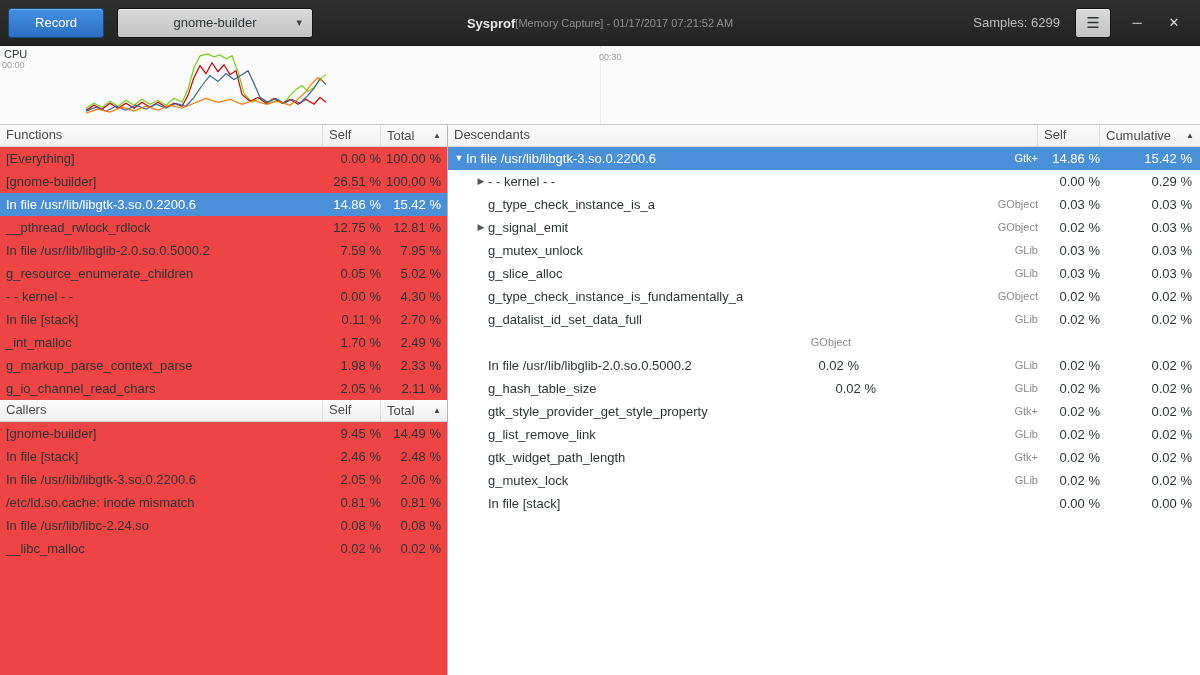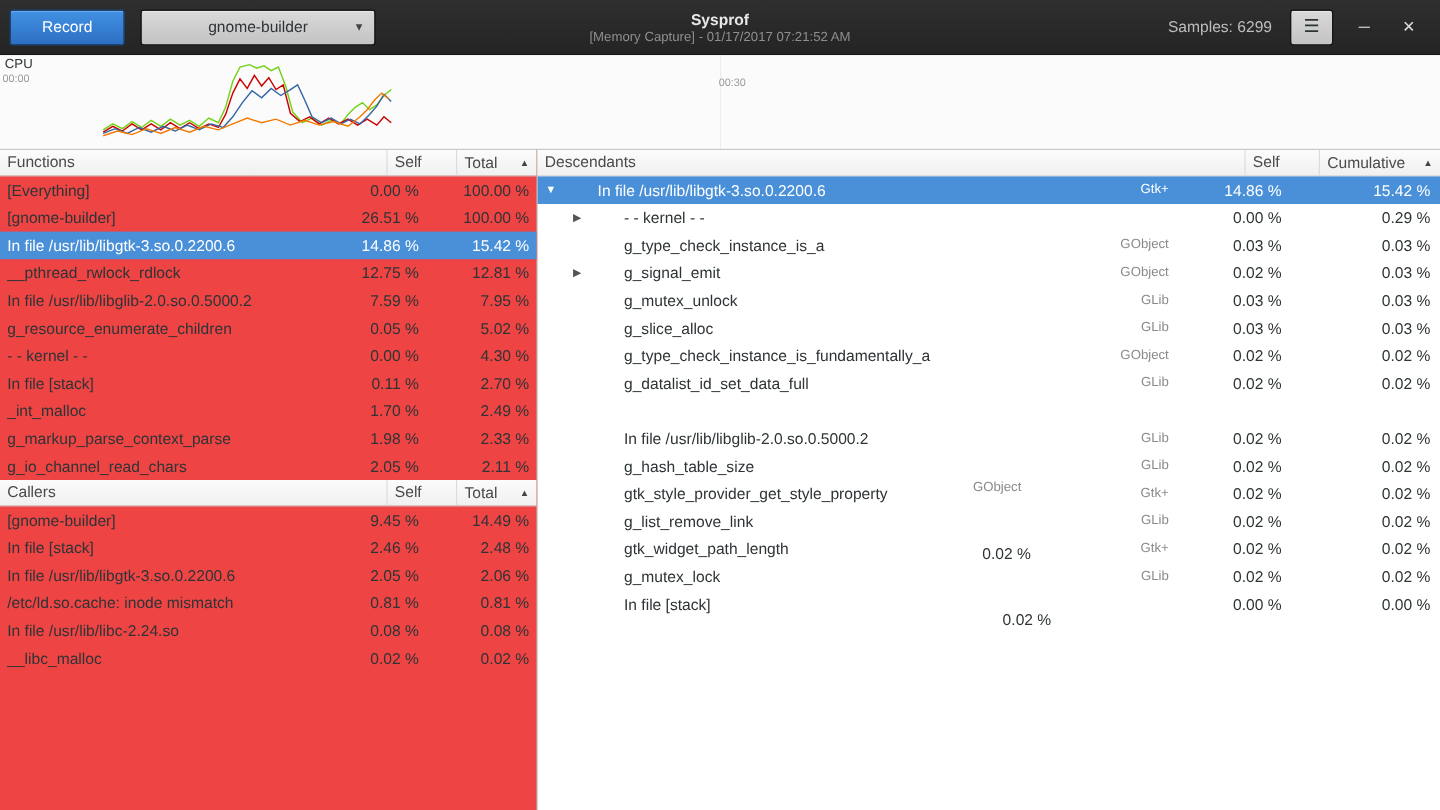--- a/index.html
+++ b/index.html
@@ -27,21 +27,21 @@
   #target-btn {
     margin-left:13px; width:196px; height:30px; border-radius:3px;
     border:1px solid #141414; position:relative;
     background:linear-gradient(#d9d9d9,#c3c3c3);
     color:#2e3436; font-family:inherit; font-size:13px; cursor:pointer;
     box-shadow:inset 0 1px 0 rgba(255,255,255,.4);
   }
   #target-btn .caret { position:absolute; right:10px; top:7px; font-size:11px; color:#444; }
   .title-box {
     position:absolute; left:0; right:0; top:0; height:46px;
-    display:flex; flex-direction:column; align-items:center; justify-content:center;
+    display:flex; flex-direction:row; align-items:center; justify-content:center;
     pointer-events:none;
   }
   .title { color:#e8e8e8; font-size:13px; font-weight:bold; line-height:15px; }
   .subtitle { color:#8f8f8f; font-size:11px; line-height:13px; margin-top:1px; }
   .tb-right { margin-left:auto; display:flex; align-items:center; gap:15px; padding-right:15px; z-index:2; }
   .samples { color:#bdbdbd; font-size:13px; }
   .menu-btn {
     width:36px; height:30px; border-radius:3px; border:1px solid #141414;
     background:linear-gradient(#d9d9d9,#c3c3c3); color:#2e3436;
     font-size:15px; line-height:1; cursor:pointer;
@@ -50,21 +50,21 @@
   .winctl { color:#dcdcdc; font-size:13px; width:22px; text-align:center; cursor:default; }
 
   
   #graph {
     position:absolute; top:46px; left:0; width:1200px; height:79px;
     background:#fbfbfb; border-bottom:1px solid #c9c9c9;
   }
   #cpu-svg { position:absolute; left:0; top:0; width:100%; height:100%; }
   .cpu-label { position:absolute; left:4px; top:2px; font-size:11px; color:#2e3436; }
   .t0  { position:absolute; left:2px;  top:14px; font-size:9px; color:#9a9a9a; }
-  .t30 { position:absolute; left:599px; top:18px; font-size:9px; color:#9a9a9a; }
+  .t30 { position:absolute; left:599px; top:6px; font-size:9px; color:#9a9a9a; }
   .vline { position:absolute; left:600px; top:0; bottom:0; width:1px; background:rgba(0,0,0,.05); }
 
   
   #main { position:absolute; top:125px; left:0; width:1200px; bottom:0; display:flex; }
   #left-panel { width:448px; border-right:1px solid #b5b5b5; background:#ef4444; }
   #right-panel { flex:1; background:#fff; }
 
   .thead {
     display:flex; height:22px; line-height:20px;
     background:linear-gradient(#fcfcfc,#f0f0f0);
@@ -75,21 +75,21 @@
     font-size:13px; white-space:nowrap; overflow:hidden; cursor:default;
   }
   .th:last-child { border-right:none; }
   .th-name { flex:1; }
   .th-self { width:58px; }
   .th-total { width:66px; display:flex; justify-content:space-between; align-items:center; }
   .th-self-r { width:62px; }
   .th-cum { width:100px; display:flex; justify-content:space-between; align-items:center; }
   .sort { font-size:8px; color:#444; }
 
-  .trow { display:flex; height:23px; line-height:23px; align-items:center; white-space:nowrap; cursor:default;gap:32px; }
+  .trow { display:flex; height:23px; line-height:23px; align-items:center; white-space:nowrap; cursor:default; }
   .trow.selected { background:#4a90d9; color:#fff; }
   .c-name { flex:1; padding-left:6px; overflow:hidden; text-overflow:ellipsis; }
   .c-self { width:54px; text-align:right; padding-right:4px; }
   .c-total { width:62px; text-align:right; padding-right:6px; }
 
   .r-exp { width:14px; flex:none; text-align:center; font-size:9px; color:#555; }
   .trow.selected .r-exp { color:#fff; }
   .r-name { flex:1; overflow:hidden; text-overflow:ellipsis; }
   .r-lib { flex:none; font-size:11px; color:#8a8a8a; padding-right:12px; }
   .trow.selected .r-lib { color:#fff; }

